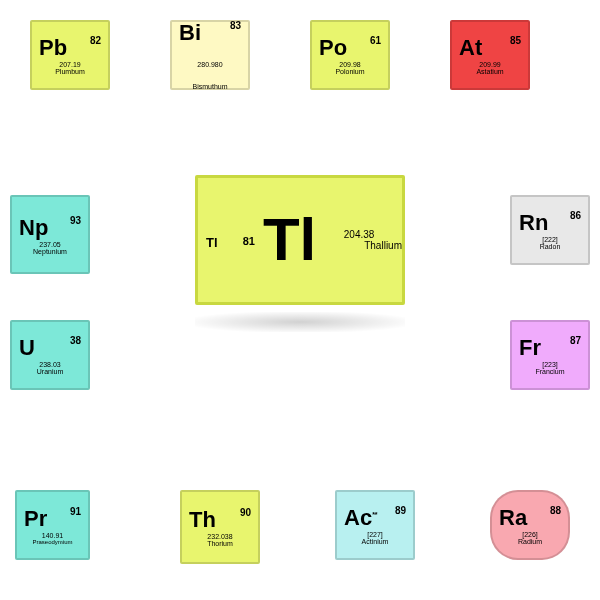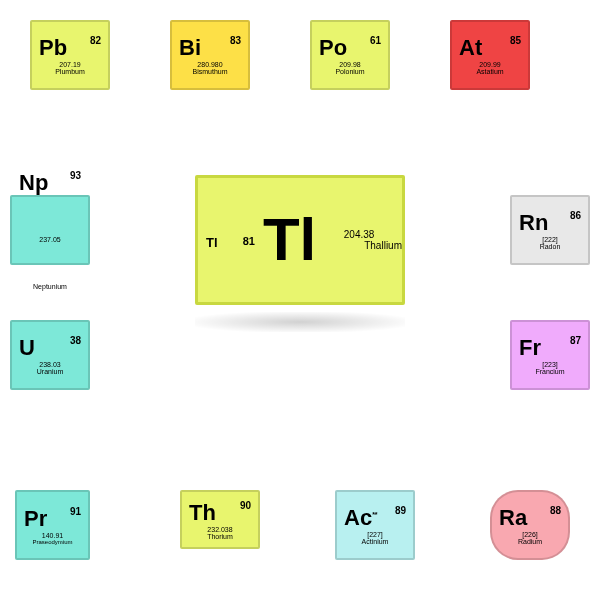--- a/index.html
+++ b/index.html
@@ -33,21 +33,21 @@
       border-radius: 2px;
     }
 
     
     .pb { background: #e8f56e; width: 80px; height: 70px; top: 20px; left: 30px; }
     .bi { background: #e8f56e; width: 80px; height: 70px; top: 20px; left: 170px; }
     .po { background: #e8f56e; width: 80px; height: 70px; top: 20px; left: 310px; }
     .at { background: #e8f56e; width: 80px; height: 70px; top: 20px; left: 450px; }
 
     
-    .np { background: #7de8d8; width: 80px; height: 70px; top: 195px; left: 10px; gap: 40px; }
+    .np { background: #7de8d8; width: 80px; height: 79px; top: 195px; left: 10px; }
 
     
     .rn { background: #f0f0f0; width: 80px; height: 70px; top: 195px; left: 510px; }
 
     
     .tl-big {
       position: absolute;
       background: #e8f56e;
       border: 3px solid #c8d840;
       width: 210px;
@@ -68,21 +68,21 @@
       top: 312px;
       left: 195px;
     }
 
     
     .u  { background: #7de8d8; width: 80px; height: 70px; top: 320px; left: 10px; }
     .fr { background: #f9a8b0; width: 80px; height: 70px; top: 320px; left: 510px; }
 
     
     .pr { background: #7de8d8; width: 75px; height: 70px; top: 490px; left: 15px; }
-    .th { background: #e8f56e; width: 80px; height: 59px; top: 490px; left: 180px; }
+    .th { background: #e8f56e; width: 80px; height: 74px; top: 490px; left: 180px; }
     .ac { background: #b8f0f0; width: 80px; height: 70px; top: 490px; left: 335px; }
     .ra { background: #f9a8b0; width: 80px; height: 70px; top: 490px; left: 490px; border-radius: 28px; }
 
     .top-row-inner {
       display: flex;
       width: 100%;
       justify-content: space-between;
       padding: 0 4px;
     }
     .elem-top-number {
@@ -107,21 +107,21 @@
 
   <div class="elem pb" style="background:#e8f56e;">
     <div class="top-row-inner">
       <span class="elem-top-symbol">Pb</span>
       <span class="elem-top-number">82</span>
     </div>
     <span class="elem-bottom-mass">207.19</span>
     <span class="elem-bottom-name">Plumbum</span>
   </div>
 
-  <div class="elem bi" style="background:#fde047;">
+  <div class="elem bi" style="background:#fef9c3;gap:15px;">
     <div class="top-row-inner">
       <span class="elem-top-symbol">Bi</span>
       <span class="elem-top-number">83</span>
     </div>
     <span class="elem-bottom-mass">280.980</span>
     <span class="elem-bottom-name">Bismuthum</span>
   </div>
 
   <div class="elem po" style="background:#e8f56e;">
     <div class="top-row-inner">

